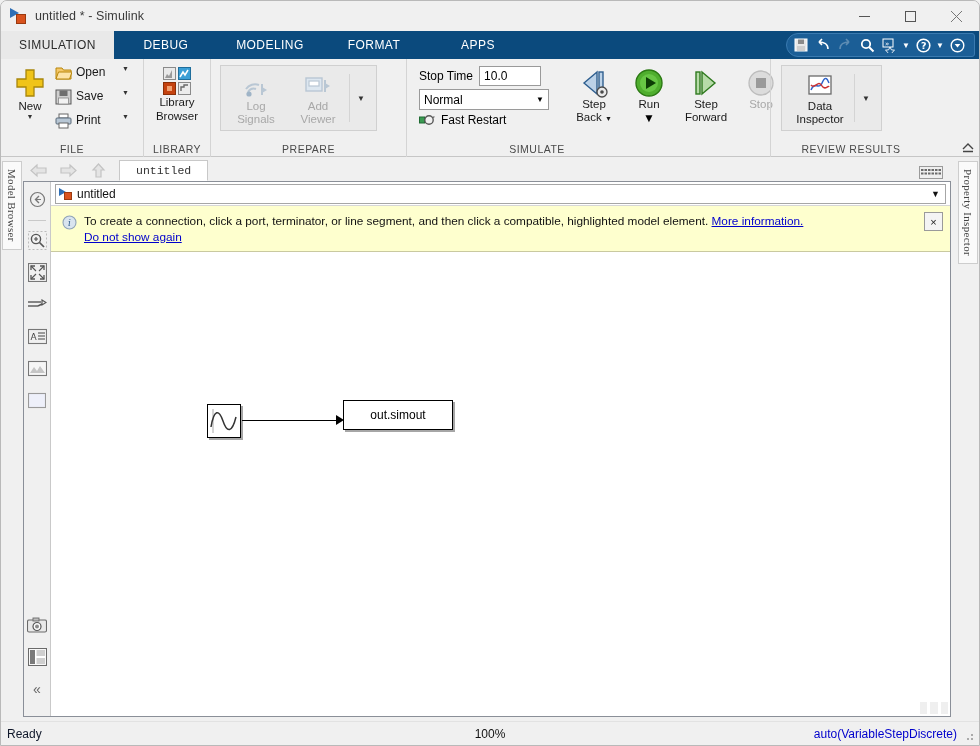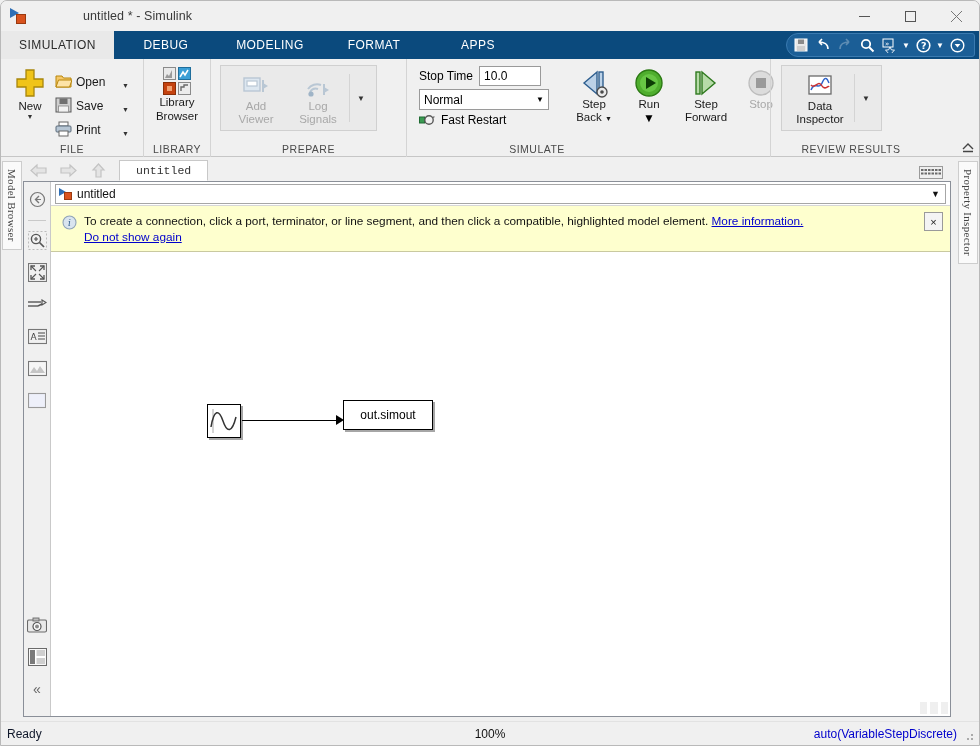--- a/index.html
+++ b/index.html
@@ -43,21 +43,20 @@
   }
   .app-icon .sq {
     position: absolute; left: 6px; top: 6px;
     width: 10px; height: 10px;
     background: #d9531e;
     border: 1px solid #9b3a10;
   }
   .title-text {
     font-size: 12.5px; color: #3a3a3a;
     letter-spacing: .1px;
-    margin-left: 48px;
   }
   .win-controls {
     position: absolute; right: 0; top: 0;
     height: 30px; display: flex;
   }
   .win-btn {
     width: 46px; height: 30px;
     display: flex; align-items: center; justify-content: center;
     color: #555;
   }
@@ -134,21 +133,21 @@
   .bigbtn {
     width: 46px;
     display: flex; flex-direction: column; align-items: center;
     padding-top: 3px;
     cursor: default;
   }
   .bigbtn .lbl { font-size: 11.5px; margin-top: 1px; color: #1a1a1a; text-align:center; line-height: 13px;}
   .bigbtn .dn { font-size: 7px; color: #333; line-height: 8px; }
 
   .smallrow {
-    display: flex; align-items: flex-end;
+    display: flex; align-items: flex-start;
     height: 24px;
     padding: 0 2px;
     gap: 4px;
   }
   .smallrow .lbl { font-size: 12px; color: #1a1a1a; width: 42px; }
   .caret { font-size: 7px; color: #333; }
 
   .medbtn {
     width: 62px;
     display: flex; flex-direction: column; align-items: center;
@@ -328,21 +327,21 @@
     position: relative;
     overflow: hidden;
   }
   .block {
     position: absolute;
     background: #fff;
     border: 1px solid #000;
   }
   .block.sine { left: 156px; top: 152px; width: 34px; height: 34px; }
   .block.toworkspace {
-    left: 292px; top: 148px; width: 90px; height: 30px;
+    left: 292px; top: 148px; width: 110px; height: 30px;
     display: flex; align-items: center; justify-content: center;
     font-size: 12px;
   }
   .shadow { box-shadow: 2px 2px 0 rgba(0,0,0,.35); }
   .wire {
     position: absolute;
     left: 191px; top: 168px;
     width: 97px; height: 1px;
     background: #000;
   }
@@ -521,38 +520,38 @@
         </div>
       </div>
       <div class="glabel">LIBRARY</div>
     </div>
 
     <div class="rgroup" style="width:196px">
       <div class="gbody" style="padding-top:6px;padding-left:9px;">
         <div class="prepare-box">
           <div class="medbtn disabled">
             <svg width="28" height="28" viewBox="0 0 28 28">
-              <rect x="2" y="6" width="16" height="13" fill="#dde7f0" stroke="#b9c7d4" stroke-width="1.4"></rect>
-              <rect x="5" y="9" width="10" height="5" fill="#fff" stroke="#b9c7d4" stroke-width="1.2"></rect>
-              <path d="M21 8 v12" stroke="#b9c7d4" stroke-width="2"></path>
-              <path d="M21 11 l5 3 -5 3 z" fill="#b9c7d4"></path>
-            </svg>
-            <span class="lbl">Add</span>
-            <span class="lbl">Viewer</span>
-          </div>
-          <div class="medbtn disabled">
-            <svg width="28" height="28" viewBox="0 0 28 28">
               <path d="M4 17 a11 11 0 0 1 13 -4" fill="none" stroke="#b9c7d4" stroke-width="2"></path>
               <path d="M6 20 a7 7 0 0 1 8 -3" fill="none" stroke="#b9c7d4" stroke-width="2"></path>
               <circle cx="7" cy="22" r="2.6" fill="#9fb4c7"></circle>
               <path d="M20 12 v11" stroke="#b9c7d4" stroke-width="2"></path>
               <path d="M20 15 l5 3 -5 3 z" fill="#b9c7d4"></path>
             </svg>
             <span class="lbl">Log</span>
             <span class="lbl">Signals</span>
+          </div>
+          <div class="medbtn disabled">
+            <svg width="28" height="28" viewBox="0 0 28 28">
+              <rect x="2" y="6" width="16" height="13" fill="#dde7f0" stroke="#b9c7d4" stroke-width="1.4"></rect>
+              <rect x="5" y="9" width="10" height="5" fill="#fff" stroke="#b9c7d4" stroke-width="1.2"></rect>
+              <path d="M21 8 v12" stroke="#b9c7d4" stroke-width="2"></path>
+              <path d="M21 11 l5 3 -5 3 z" fill="#b9c7d4"></path>
+            </svg>
+            <span class="lbl">Add</span>
+            <span class="lbl">Viewer</span>
           </div>
           <div class="vsep"></div>
           <div style="width:22px;display:flex;align-items:center;justify-content:center;font-size:8px;color:#333;">▼</div>
         </div>
       </div>
       <div class="glabel">PREPARE</div>
     </div>
 
     <div class="rgroup" style="width:364px">
       <div class="gbody" style="padding-top:3px;">

